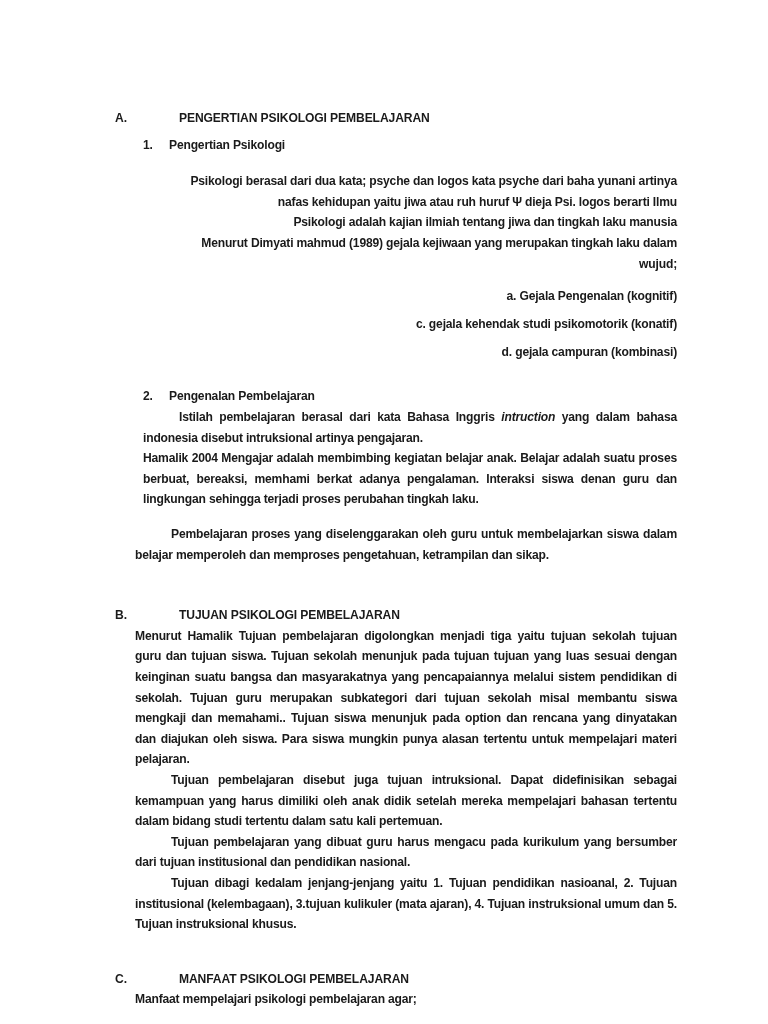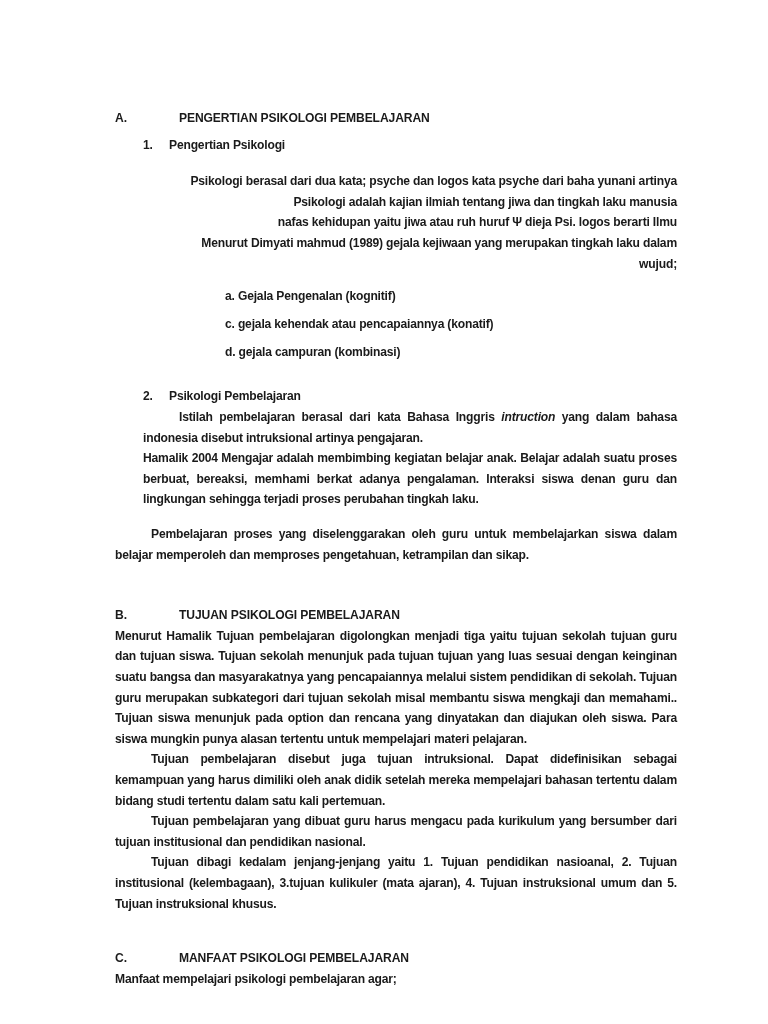--- a/index.html
+++ b/index.html
@@ -62,39 +62,41 @@
   .sub-head .marker {
     width: 26px;
     flex: 0 0 26px;
   }
 
   
   .block {
     margin-left: 28px;
   }
   .block-flush {
+    margin-left: 20px;
   }
   .line {
     white-space: nowrap;
     text-align: right;
   }
   .para {
     text-align: justify;
     text-justify: inter-word;
   }
   .para.indent-first {
     text-indent: 36px;
   }
   .para-nospread {
     text-align: left;
   }
 
   
   .alpha-list {
     margin-left: 110px;
+    text-align: right;
   }
   .alpha-item {
     line-height: 20.6px;
     margin-bottom: 7.5px;
   }
 
   .spacer-6  { height: 6px; }
   .spacer-12 { height: 12px; }
   .spacer-14 { height: 14px; }
   .spacer-16 { height: 16px; }
@@ -119,39 +121,39 @@
 
   <div class="sub-head">
     <span class="marker">1.</span>
     <span>Pengertian Psikologi</span>
   </div>
 
   <div class="spacer-16"></div>
 
   <div class="block">
     <div class="line">Psikologi berasal dari dua kata; psyche dan logos kata psyche dari baha yunani artinya</div>
+    <div class="line">nafas kehidupan yaitu jiwa atau ruh huruf Ψ dieja Psi. logos berarti Ilmu</div>
     <div class="line">Psikologi adalah kajian ilmiah tentang jiwa dan tingkah laku manusia</div>
-    <div class="line">nafas kehidupan yaitu jiwa atau ruh huruf Ψ dieja Psi. logos berarti Ilmu</div>
     <div class="line">Menurut Dimyati mahmud (1989) gejala kejiwaan yang merupakan tingkah laku dalam</div>
     <div class="line">wujud;</div>
   </div>
 
   <div class="spacer-12"></div>
 
   <div class="alpha-list">
     <div class="alpha-item">a. Gejala Pengenalan (kognitif)</div>
-    <div class="alpha-item">c. gejala kehendak atau pencapaiannya (konatif)</div>
+    <div class="alpha-item">c. gejala kehendak studi psikomotorik (konatif)</div>
     <div class="alpha-item">d. gejala campuran (kombinasi)</div>
   </div>
 
   <div class="spacer-16"></div>
 
   <div class="sub-head">
     <span class="marker">2.</span>
-    <span>Psikologi Pembelajaran</span>
+    <span>Pengenalan Pembelajaran</span>
   </div>
 
   <div class="block">
     <div class="para indent-first"><span>Istilah pembelajaran berasal dari kata Bahasa Inggris </span><em class="it">intruction</em><span> yang dalam bahasa indonesia disebut intruksional artinya pengajaran.</span></div>
 
     <div class="para">Hamalik 2004 Mengajar adalah membimbing kegiatan belajar anak. Belajar adalah suatu proses berbuat, bereaksi, memhami berkat adanya pengalaman. Interaksi siswa denan guru dan lingkungan sehingga terjadi proses perubahan tingkah laku.</div>
 
     <div class="spacer-14"></div>
 
   </div>

